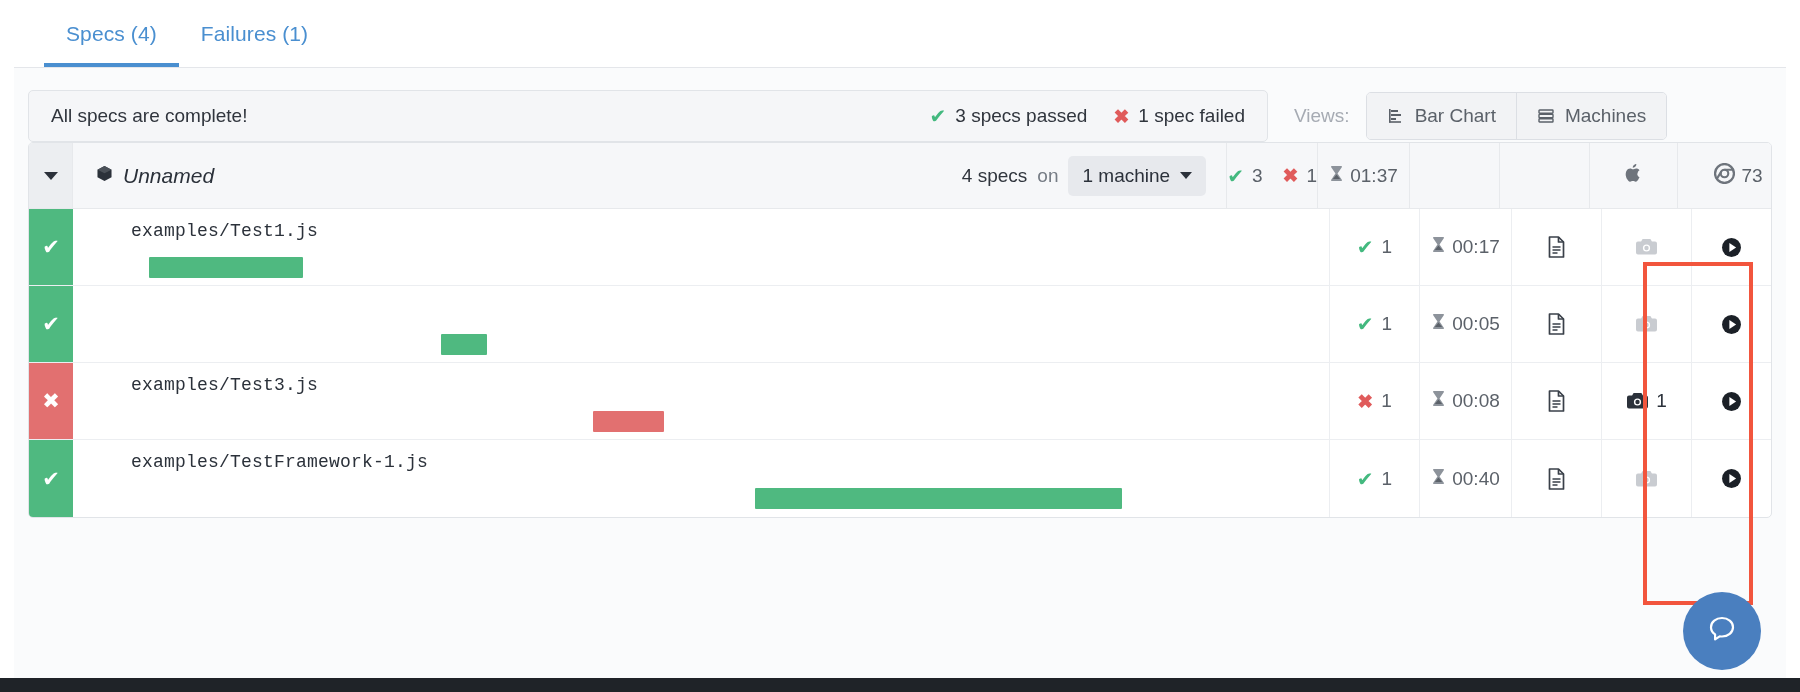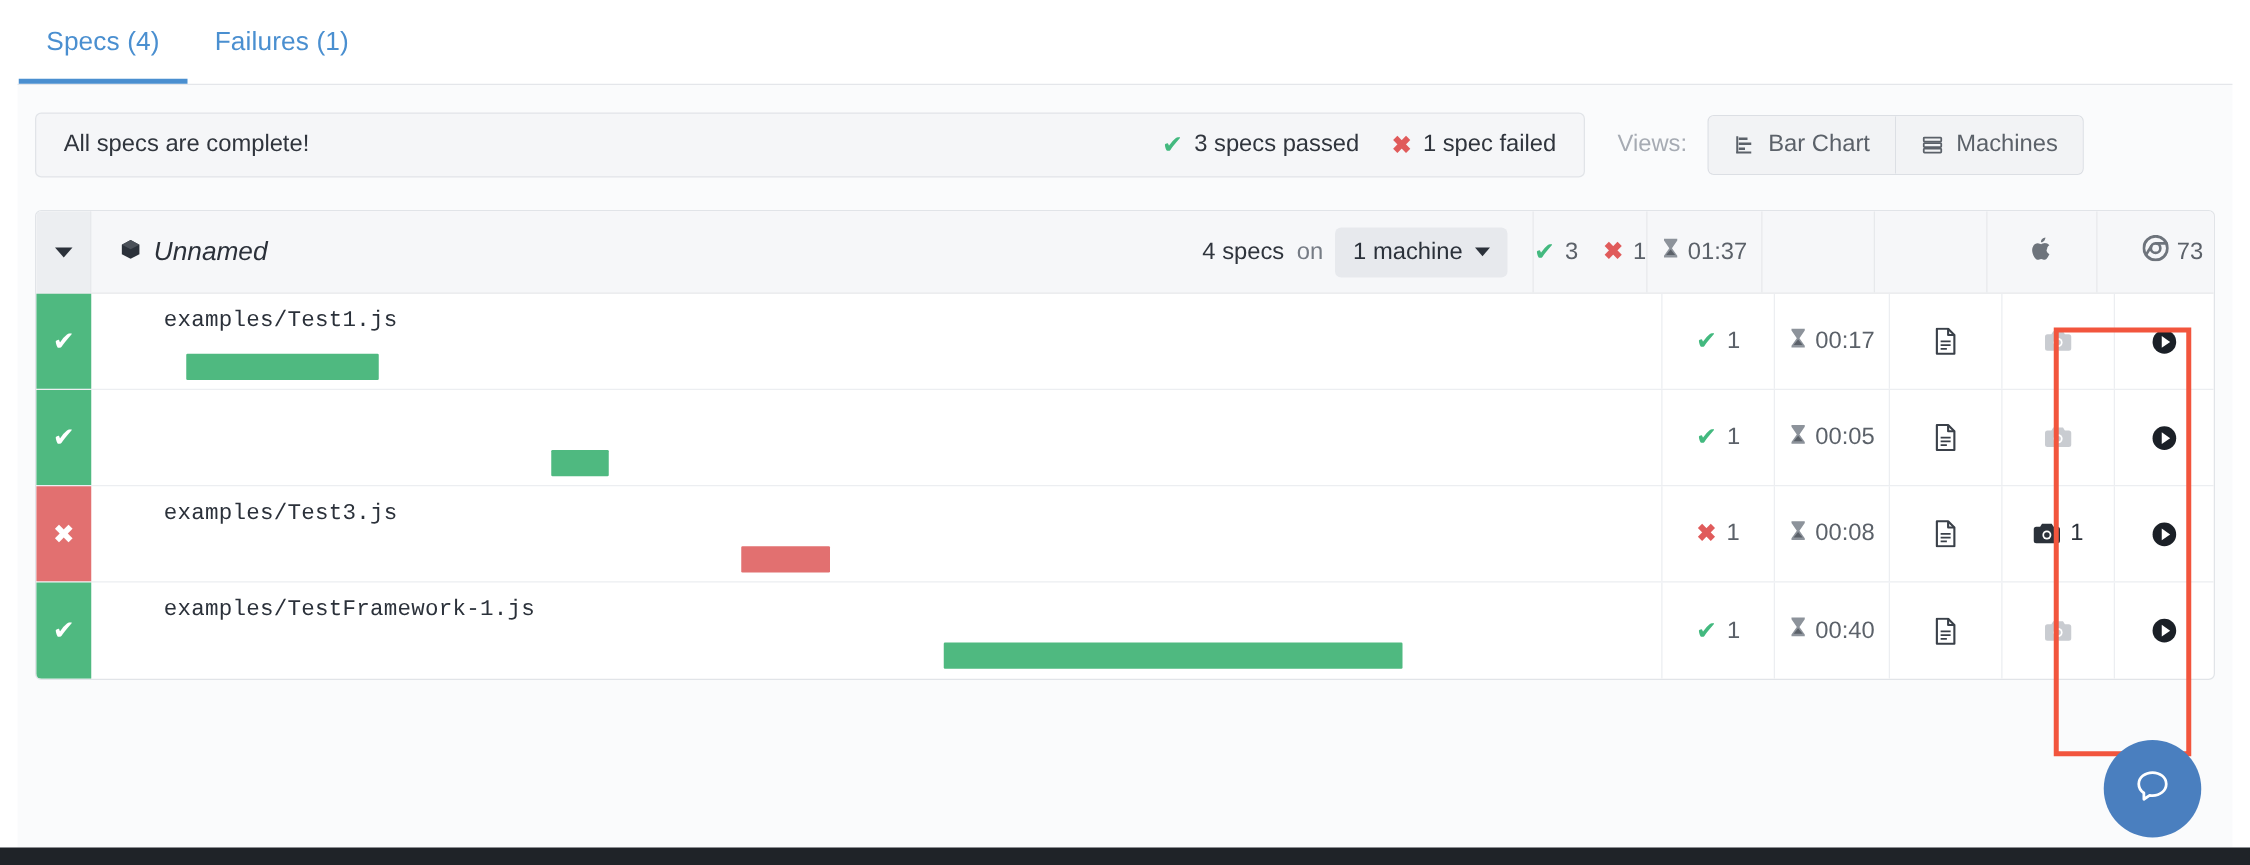--- a/index.html
+++ b/index.html
@@ -16,21 +16,21 @@
     background: #ffffff;
   }
 
   
   .tabbar {
     height: 68px;
     background: #ffffff;
     border-bottom: 1px solid #e4e6ea;
     display: flex;
     align-items: stretch;
-    padding-left: 15px;
+    padding-left: 44px;
   }
   .tab {
     position: relative;
     display: flex; align-items: center;
     padding: 0 22px;
     font-size: 21px;
     color: #4a8fd0;
     cursor: pointer;
     letter-spacing: .1px;
   }
@@ -48,21 +48,20 @@
     padding: 22px 28px 0 28px;
     background: #fafbfc;
     height: 624px;
   }
 
   
   .statusrow {
     display: flex;
     align-items: stretch;
     height: 52px;
-    margin-bottom: 26px;
   }
   .status-panel {
     flex: 0 0 1240px;
     background: #f5f6f8;
     border: 1px solid #e1e4e8;
     border-radius: 5px;
     display: flex;
     align-items: center;
     padding: 0 22px;
   }

